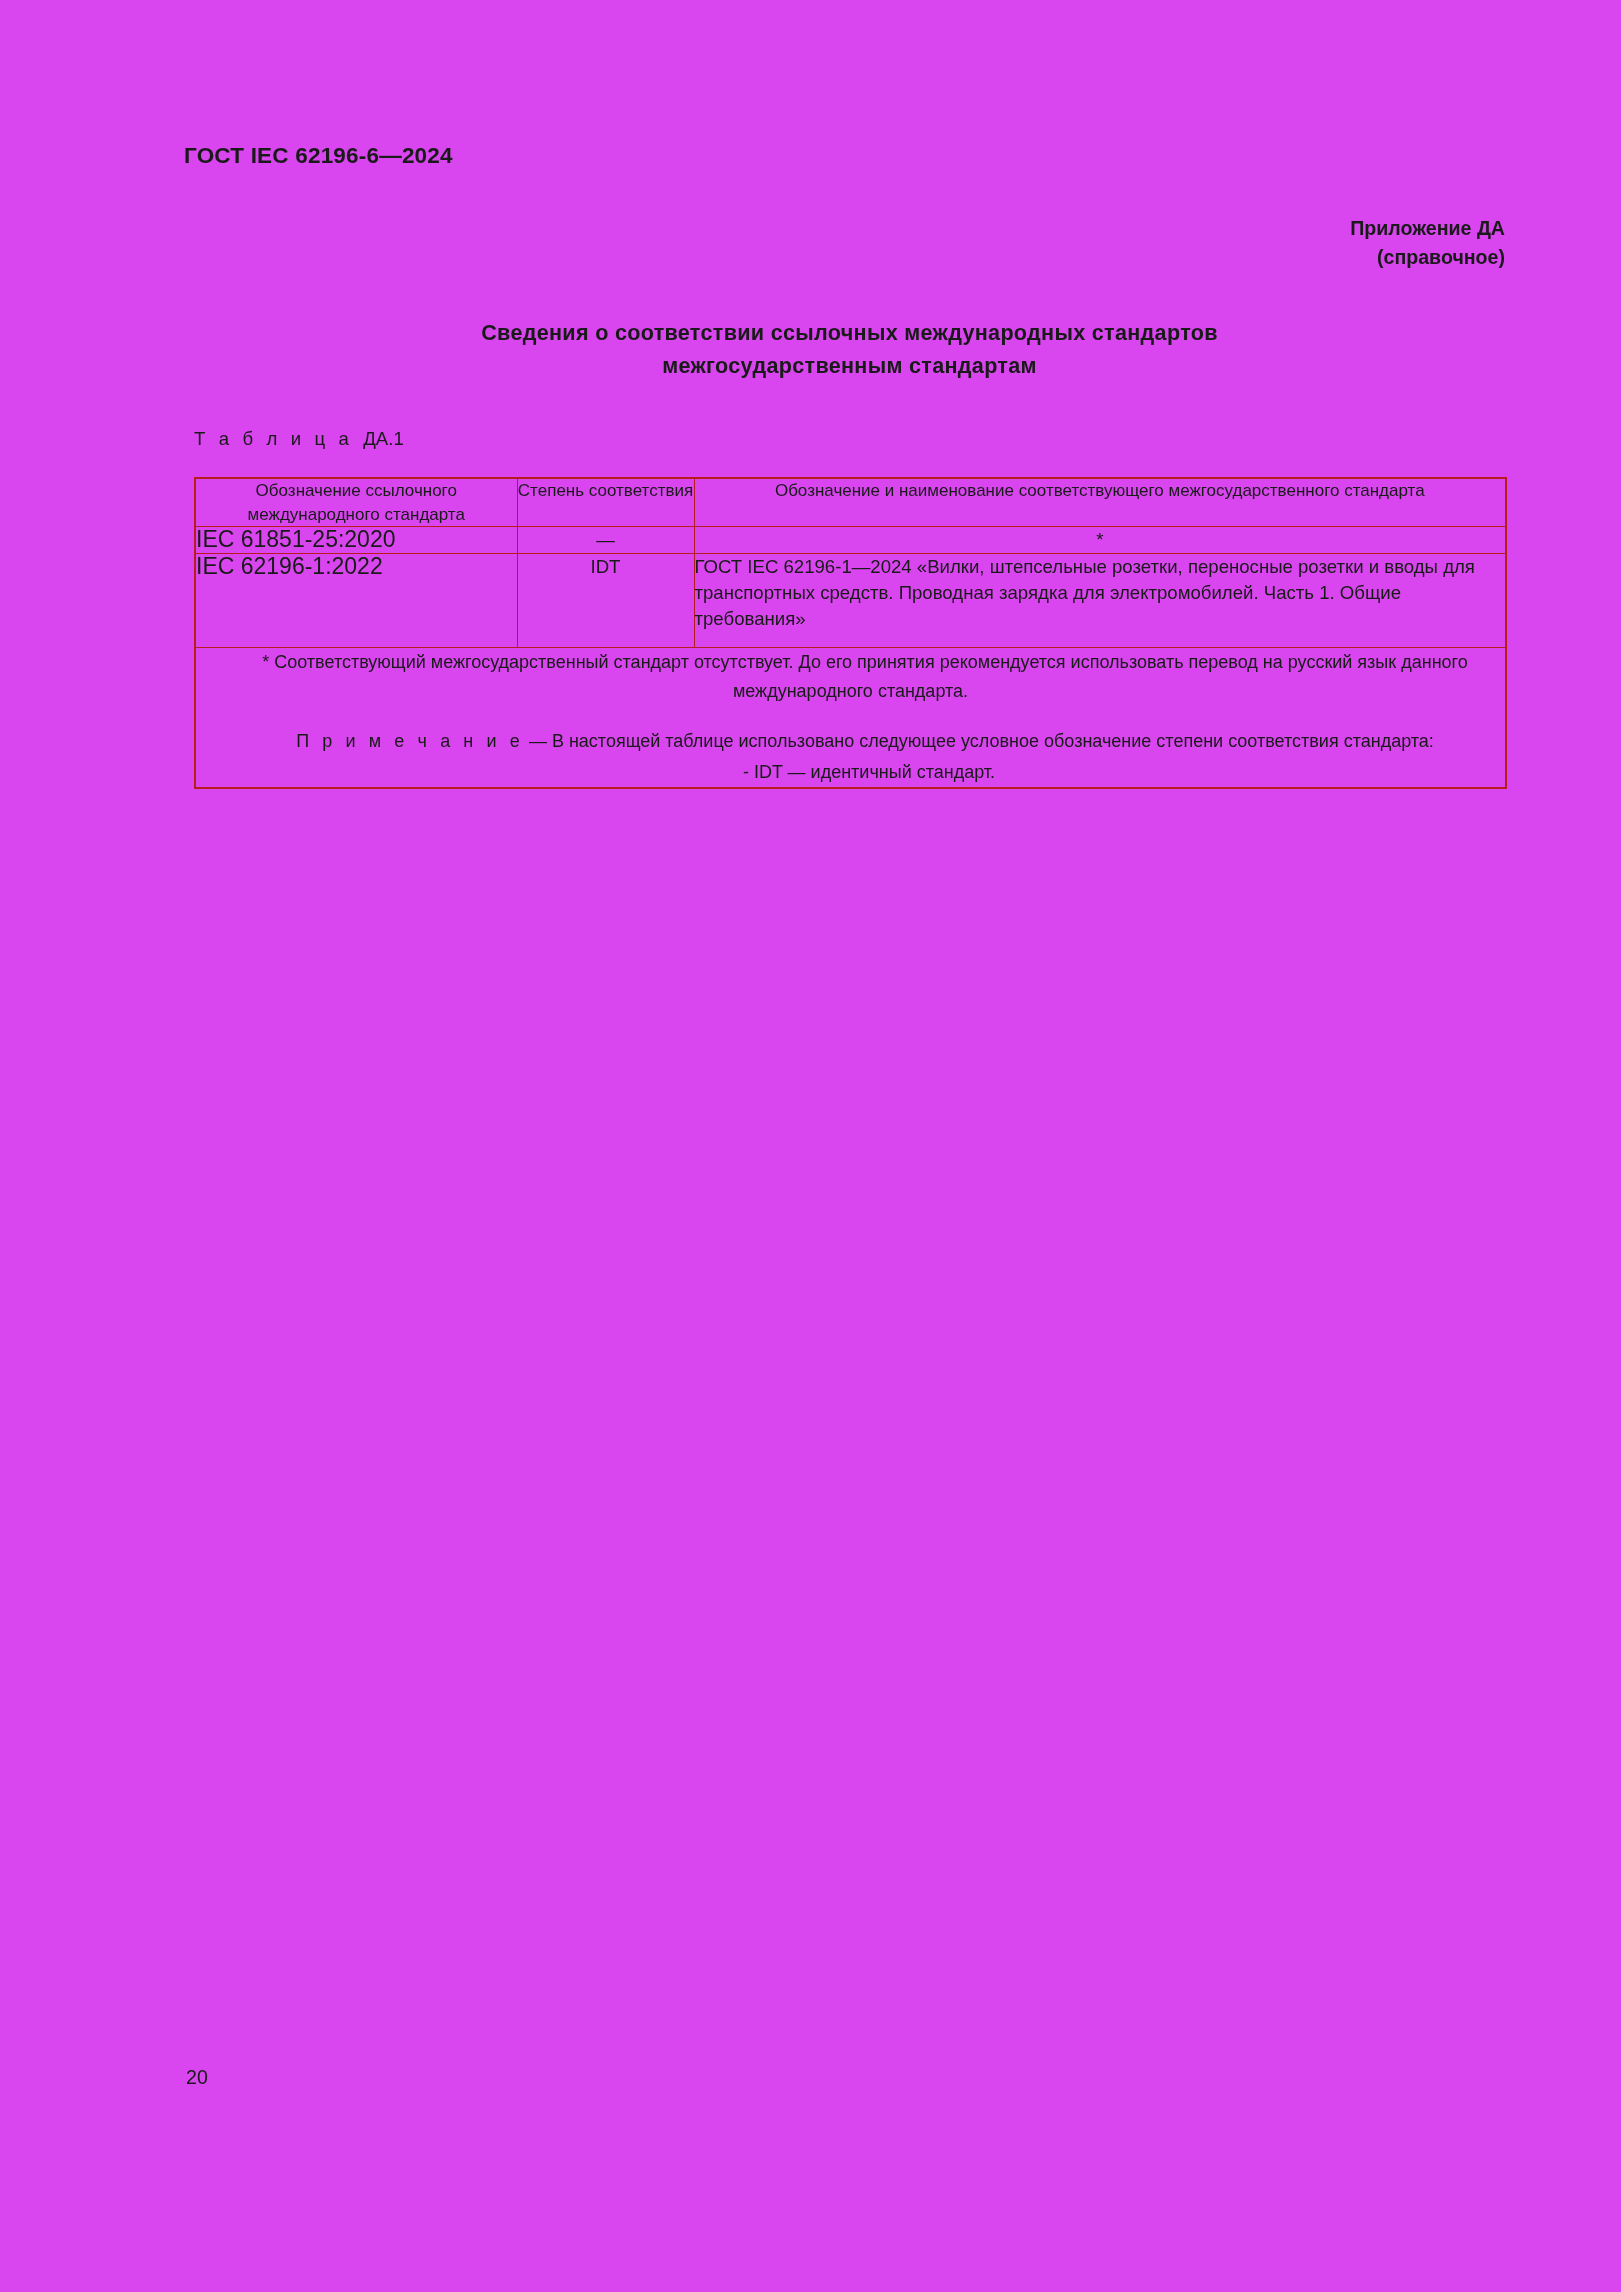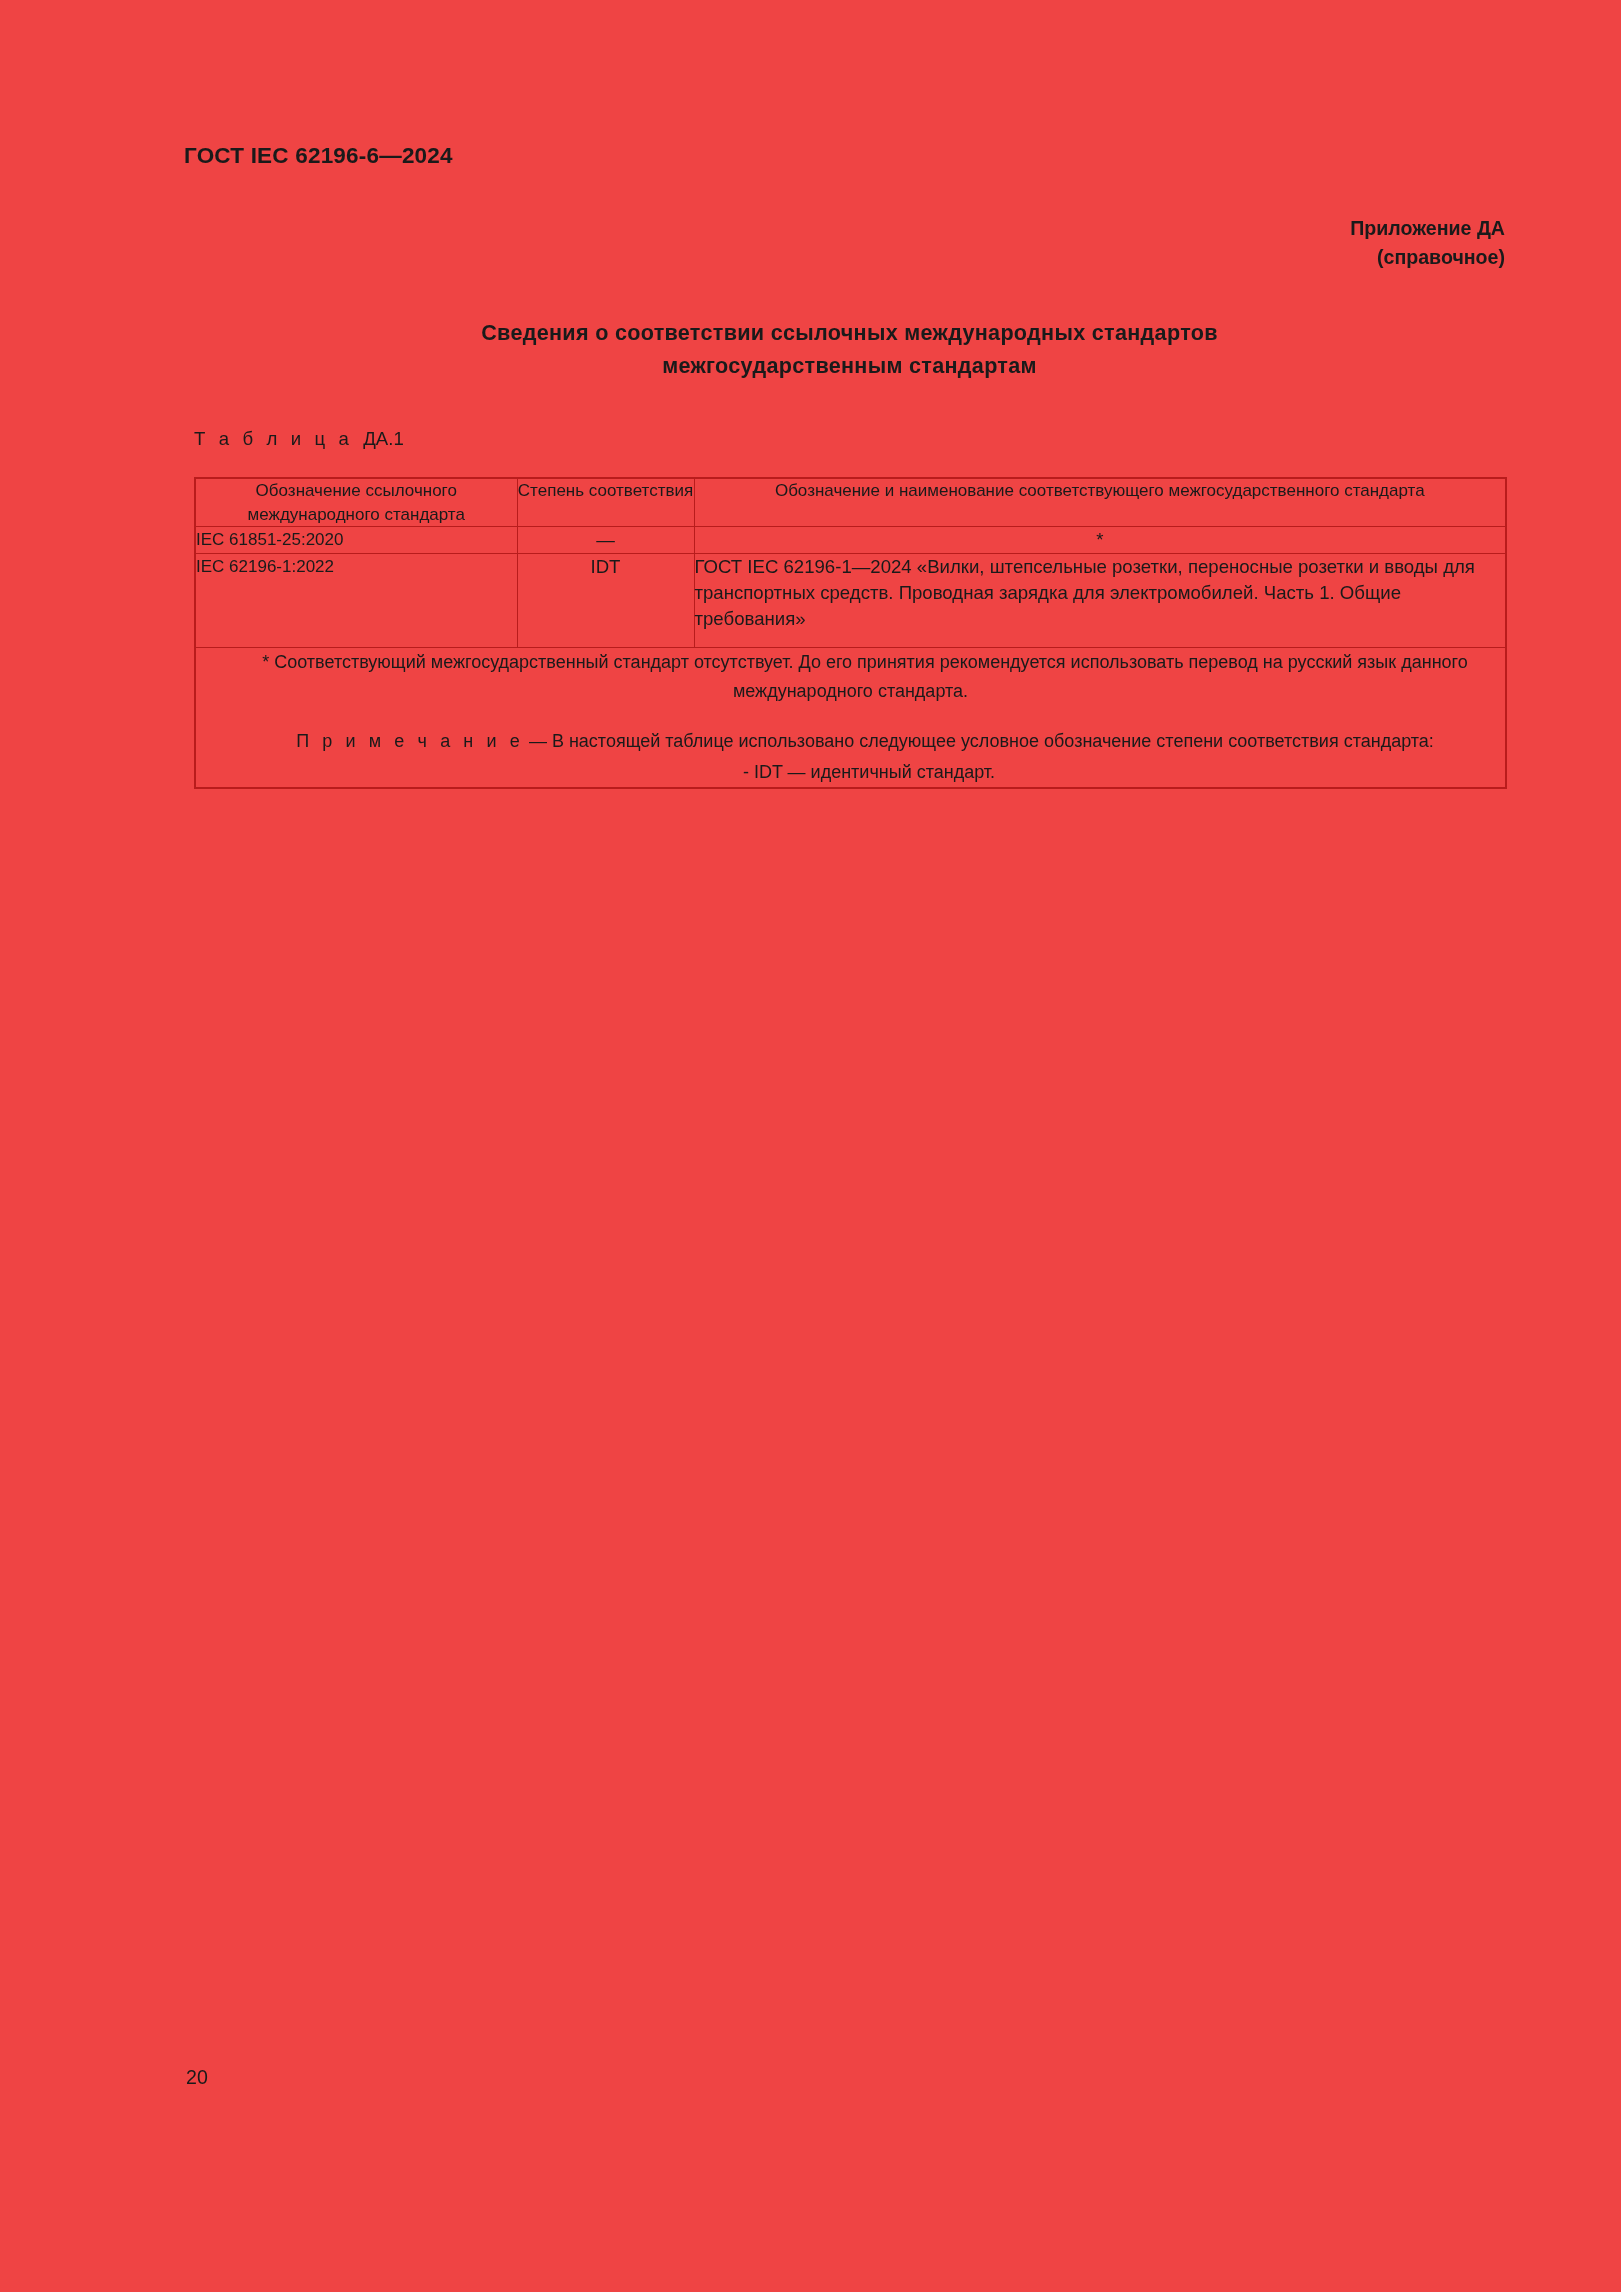--- a/index.html
+++ b/index.html
@@ -8,21 +8,21 @@
     background: #ffffff;
   }
   body {
     font-family: "Liberation Sans", sans-serif;
     color: #1a1a1a;
   }
   .page {
     position: relative;
     width: 1621px;
     height: 2293px;
-    background: #ef4444;
+    background: #d946ef;
     overflow: hidden;
   }
 
   
   .doc-header {
     position: absolute;
     left: 184px;
     top: 143px;
     font-size: 22.5px;
     font-weight: bold;
@@ -96,21 +96,21 @@
 
   .th-cell {
     text-align: center;
     font-size: 17px;
     line-height: 23.5px;
     padding: 11.8px 9.8px 12.7px 9.8px;
   }
   .td-a {
     padding: 10.8px 0 10.8px 13.7px;
     line-height: 25.5px;
-    font-size: 17px;
+    font-size: 23px;
   }
   .td-b {
     text-align: center;
     padding: 10.8px 5.9px;
     line-height: 25.5px;
     font-size: 18.6px;
   }
   .td-c {
     padding: 10.8px 13.7px 10.8px 13.7px;
     line-height: 26px;

